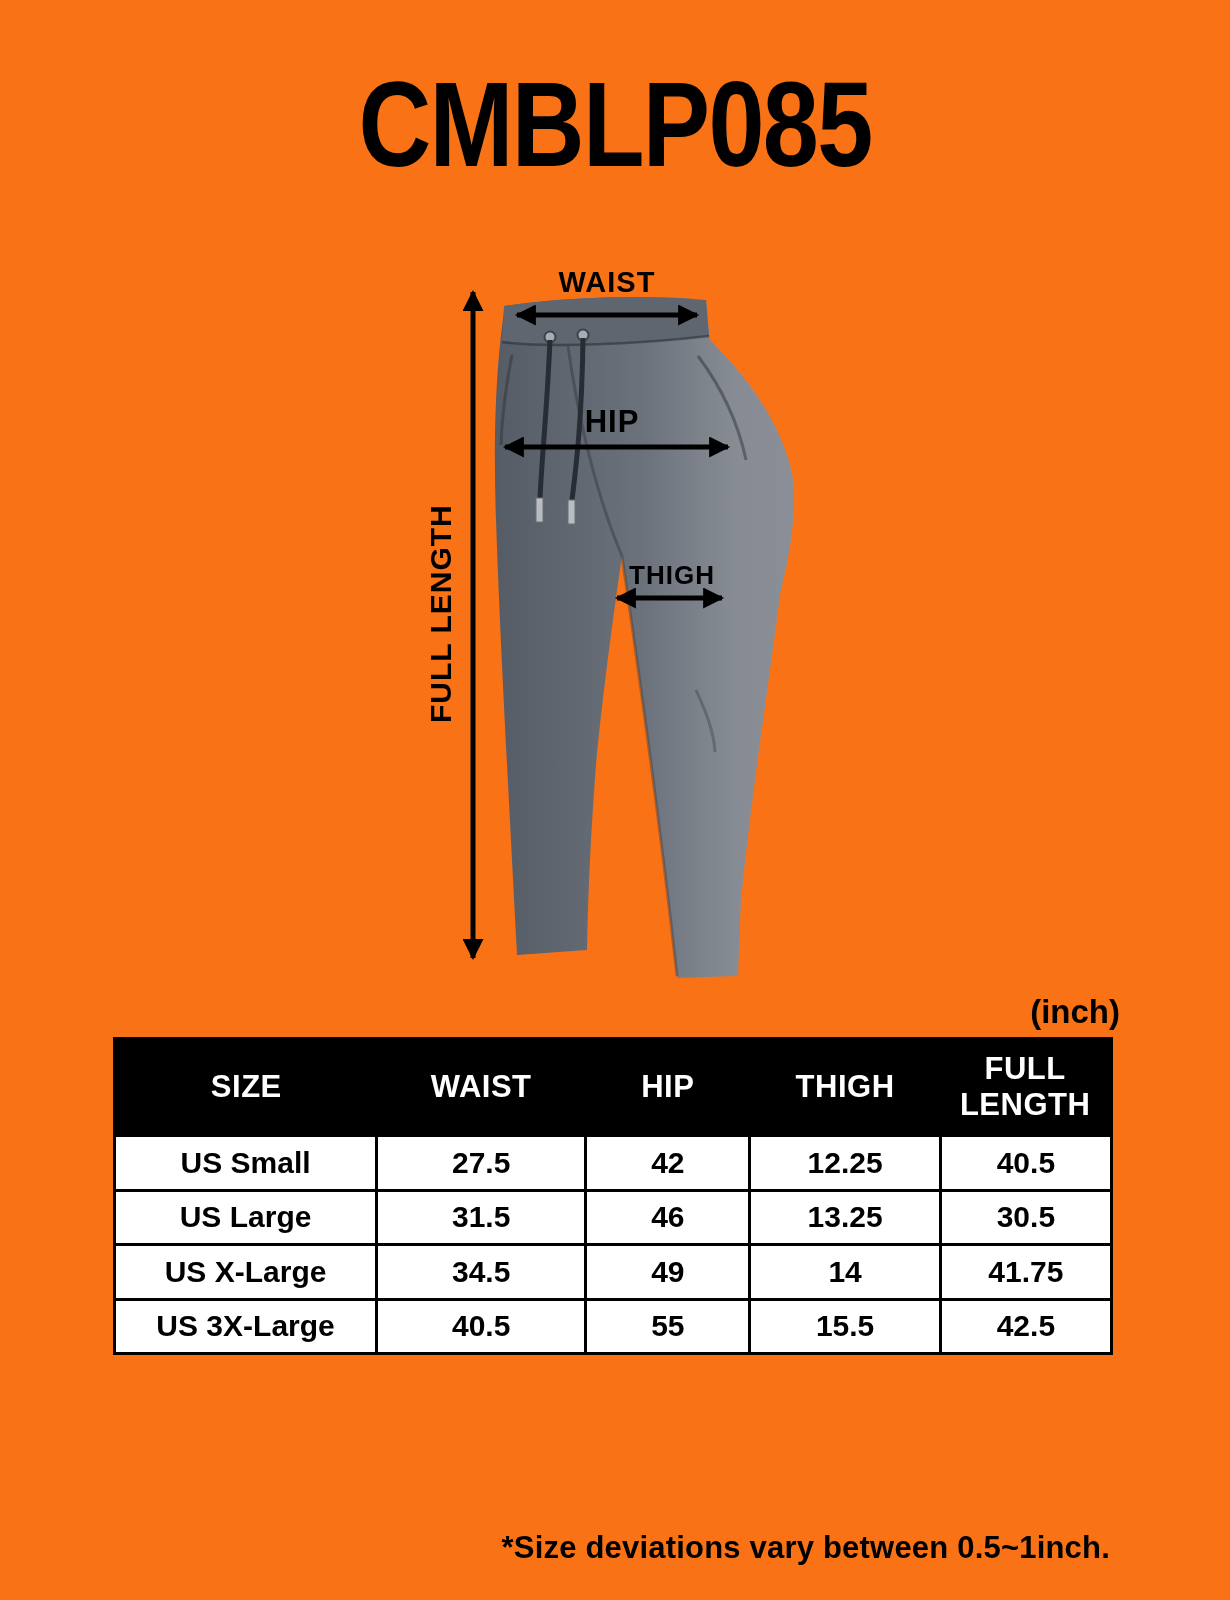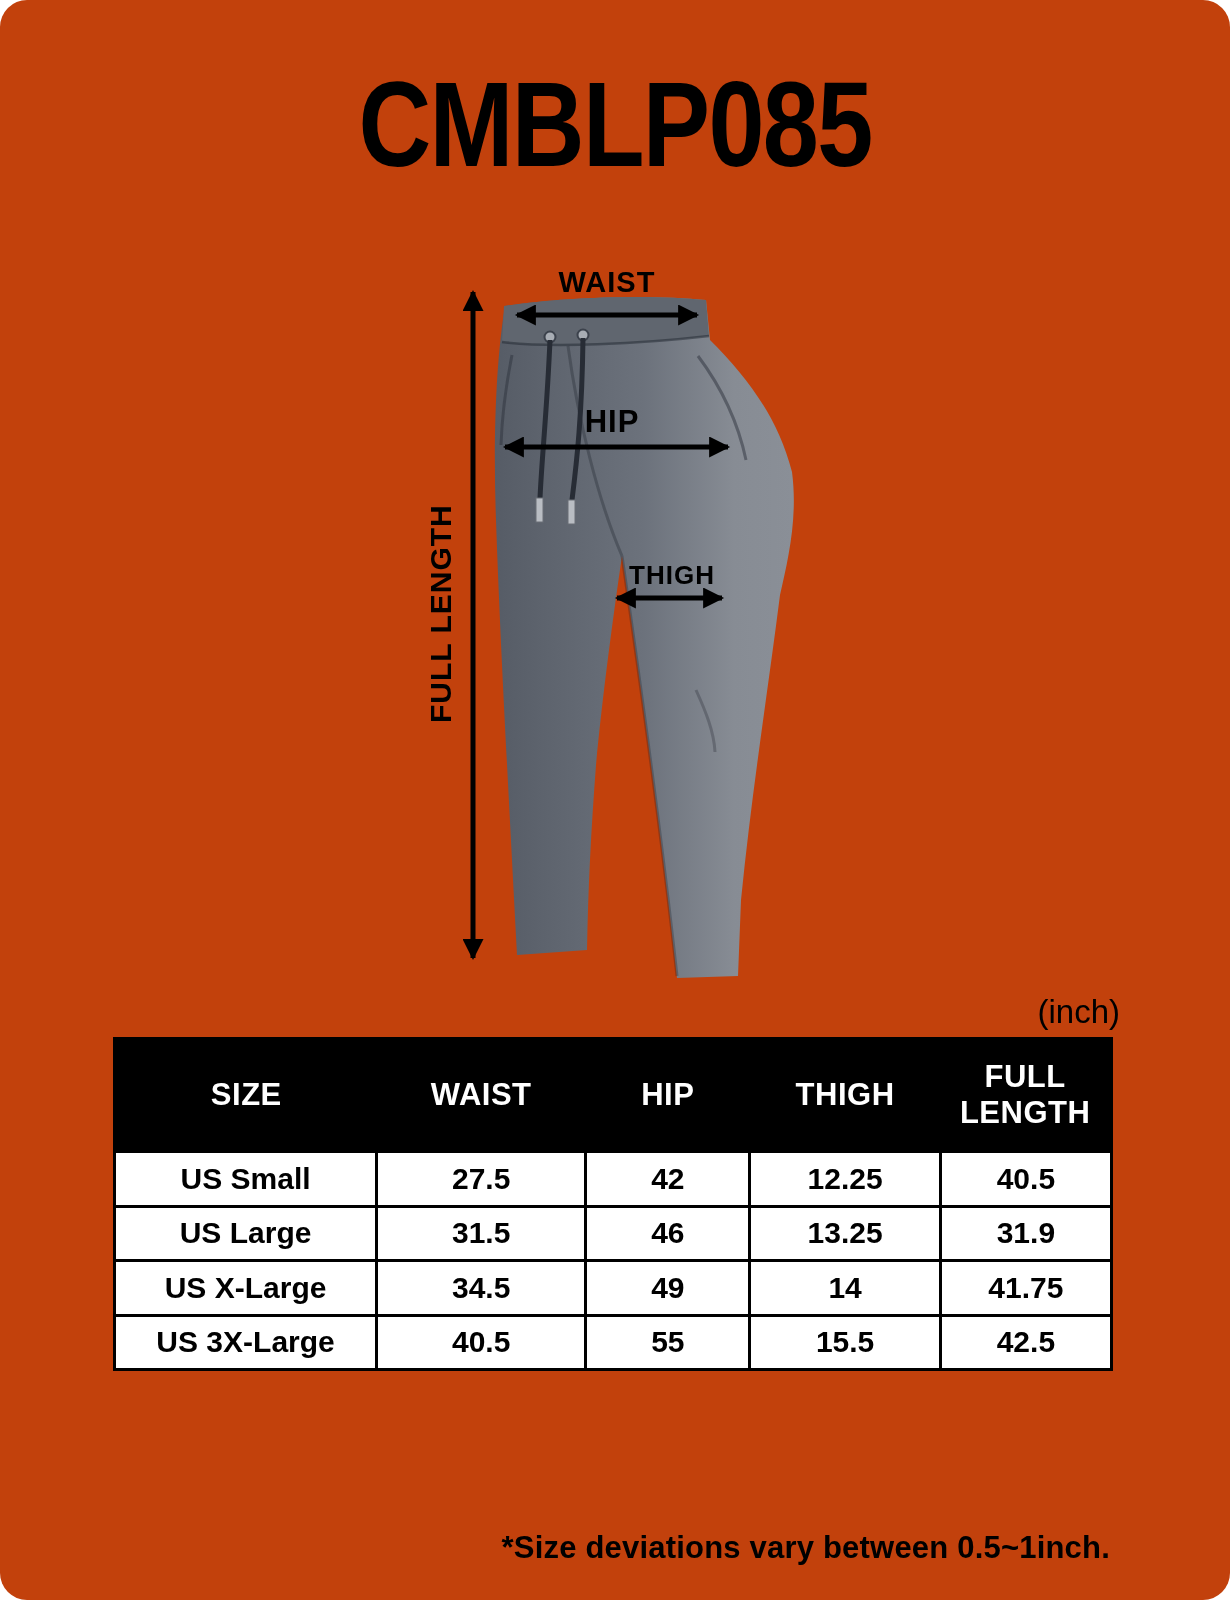--- a/index.html
+++ b/index.html
@@ -1,18 +1,18 @@
 <!DOCTYPE html>
 <html><head>
 <meta charset="utf-8">
 <style>
   html,body{margin:0;padding:0;background:#ffffff;}
   .page{
-    position:relative;width:1230px;height:1600px;background:#c2410c;overflow:hidden;
-    font-family:"Liberation Sans", sans-serif;color:#000;border-radius:27px;
+    position:relative;width:1230px;height:1600px;background:#f97316;overflow:hidden;
+    font-family:"Liberation Sans", sans-serif;color:#000;
   }
   .title{
     position:absolute;top:62px;left:0;width:1230px;height:124px;
     display:flex;align-items:center;justify-content:center;
     font-size:120px;font-weight:bold;line-height:1;letter-spacing:-2px;
     transform:scaleX(.84);transform-origin:50% 50%;
     white-space:nowrap;
   }
   .figure{position:absolute;left:400px;top:260px;width:440px;height:730px;}
   .figure svg{position:absolute;left:0;top:0;}
@@ -21,28 +21,28 @@
     letter-spacing:1px;white-space:nowrap;
   }
   .lbl-waist{left:507px;top:266px;width:200px;font-size:29px;}
   .lbl-hip{left:512px;top:404px;width:200px;font-size:31px;}
   .lbl-thigh{left:572px;top:560px;width:200px;font-size:26px;}
   .lbl-full-length{
     left:341px;top:606px;width:200px;font-size:30px;letter-spacing:1px;
     transform:rotate(-90deg);transform-origin:50% 50%;
   }
   .unit-label{
-    position:absolute;top:993px;right:110px;font-size:33px;font-weight:normal;
+    position:absolute;top:993px;right:110px;font-size:33px;font-weight:bold;
   }
   .size-table{
     position:absolute;left:113px;top:1037px;width:1000px;
     border-collapse:collapse;table-layout:fixed;
     border:3px solid #000;
   }
-  .size-table thead tr{height:113px;}
+  .size-table thead tr{height:97px;}
   .size-table th{
     background:#000;color:#fff;font-size:31px;font-weight:bold;
     text-align:center;vertical-align:middle;line-height:1.15;padding:0 6px;
     letter-spacing:.5px;
   }
   .size-table tbody tr{height:54.5px;background:#fff;}
   .size-table td{
     border:3px solid #000;font-size:30px;font-weight:bold;text-align:center;
     vertical-align:middle;padding:0;
   }
@@ -144,21 +144,21 @@
           <td>27.5</td>
           <td>42</td>
           <td>12.25</td>
           <td>40.5</td>
         </tr>
         <tr>
           <td>US Large</td>
           <td>31.5</td>
           <td>46</td>
           <td>13.25</td>
-          <td>31.9</td>
+          <td>30.5</td>
         </tr>
         <tr>
           <td>US X-Large</td>
           <td>34.5</td>
           <td>49</td>
           <td>14</td>
           <td>41.75</td>
         </tr>
         <tr>
           <td>US 3X-Large</td>

